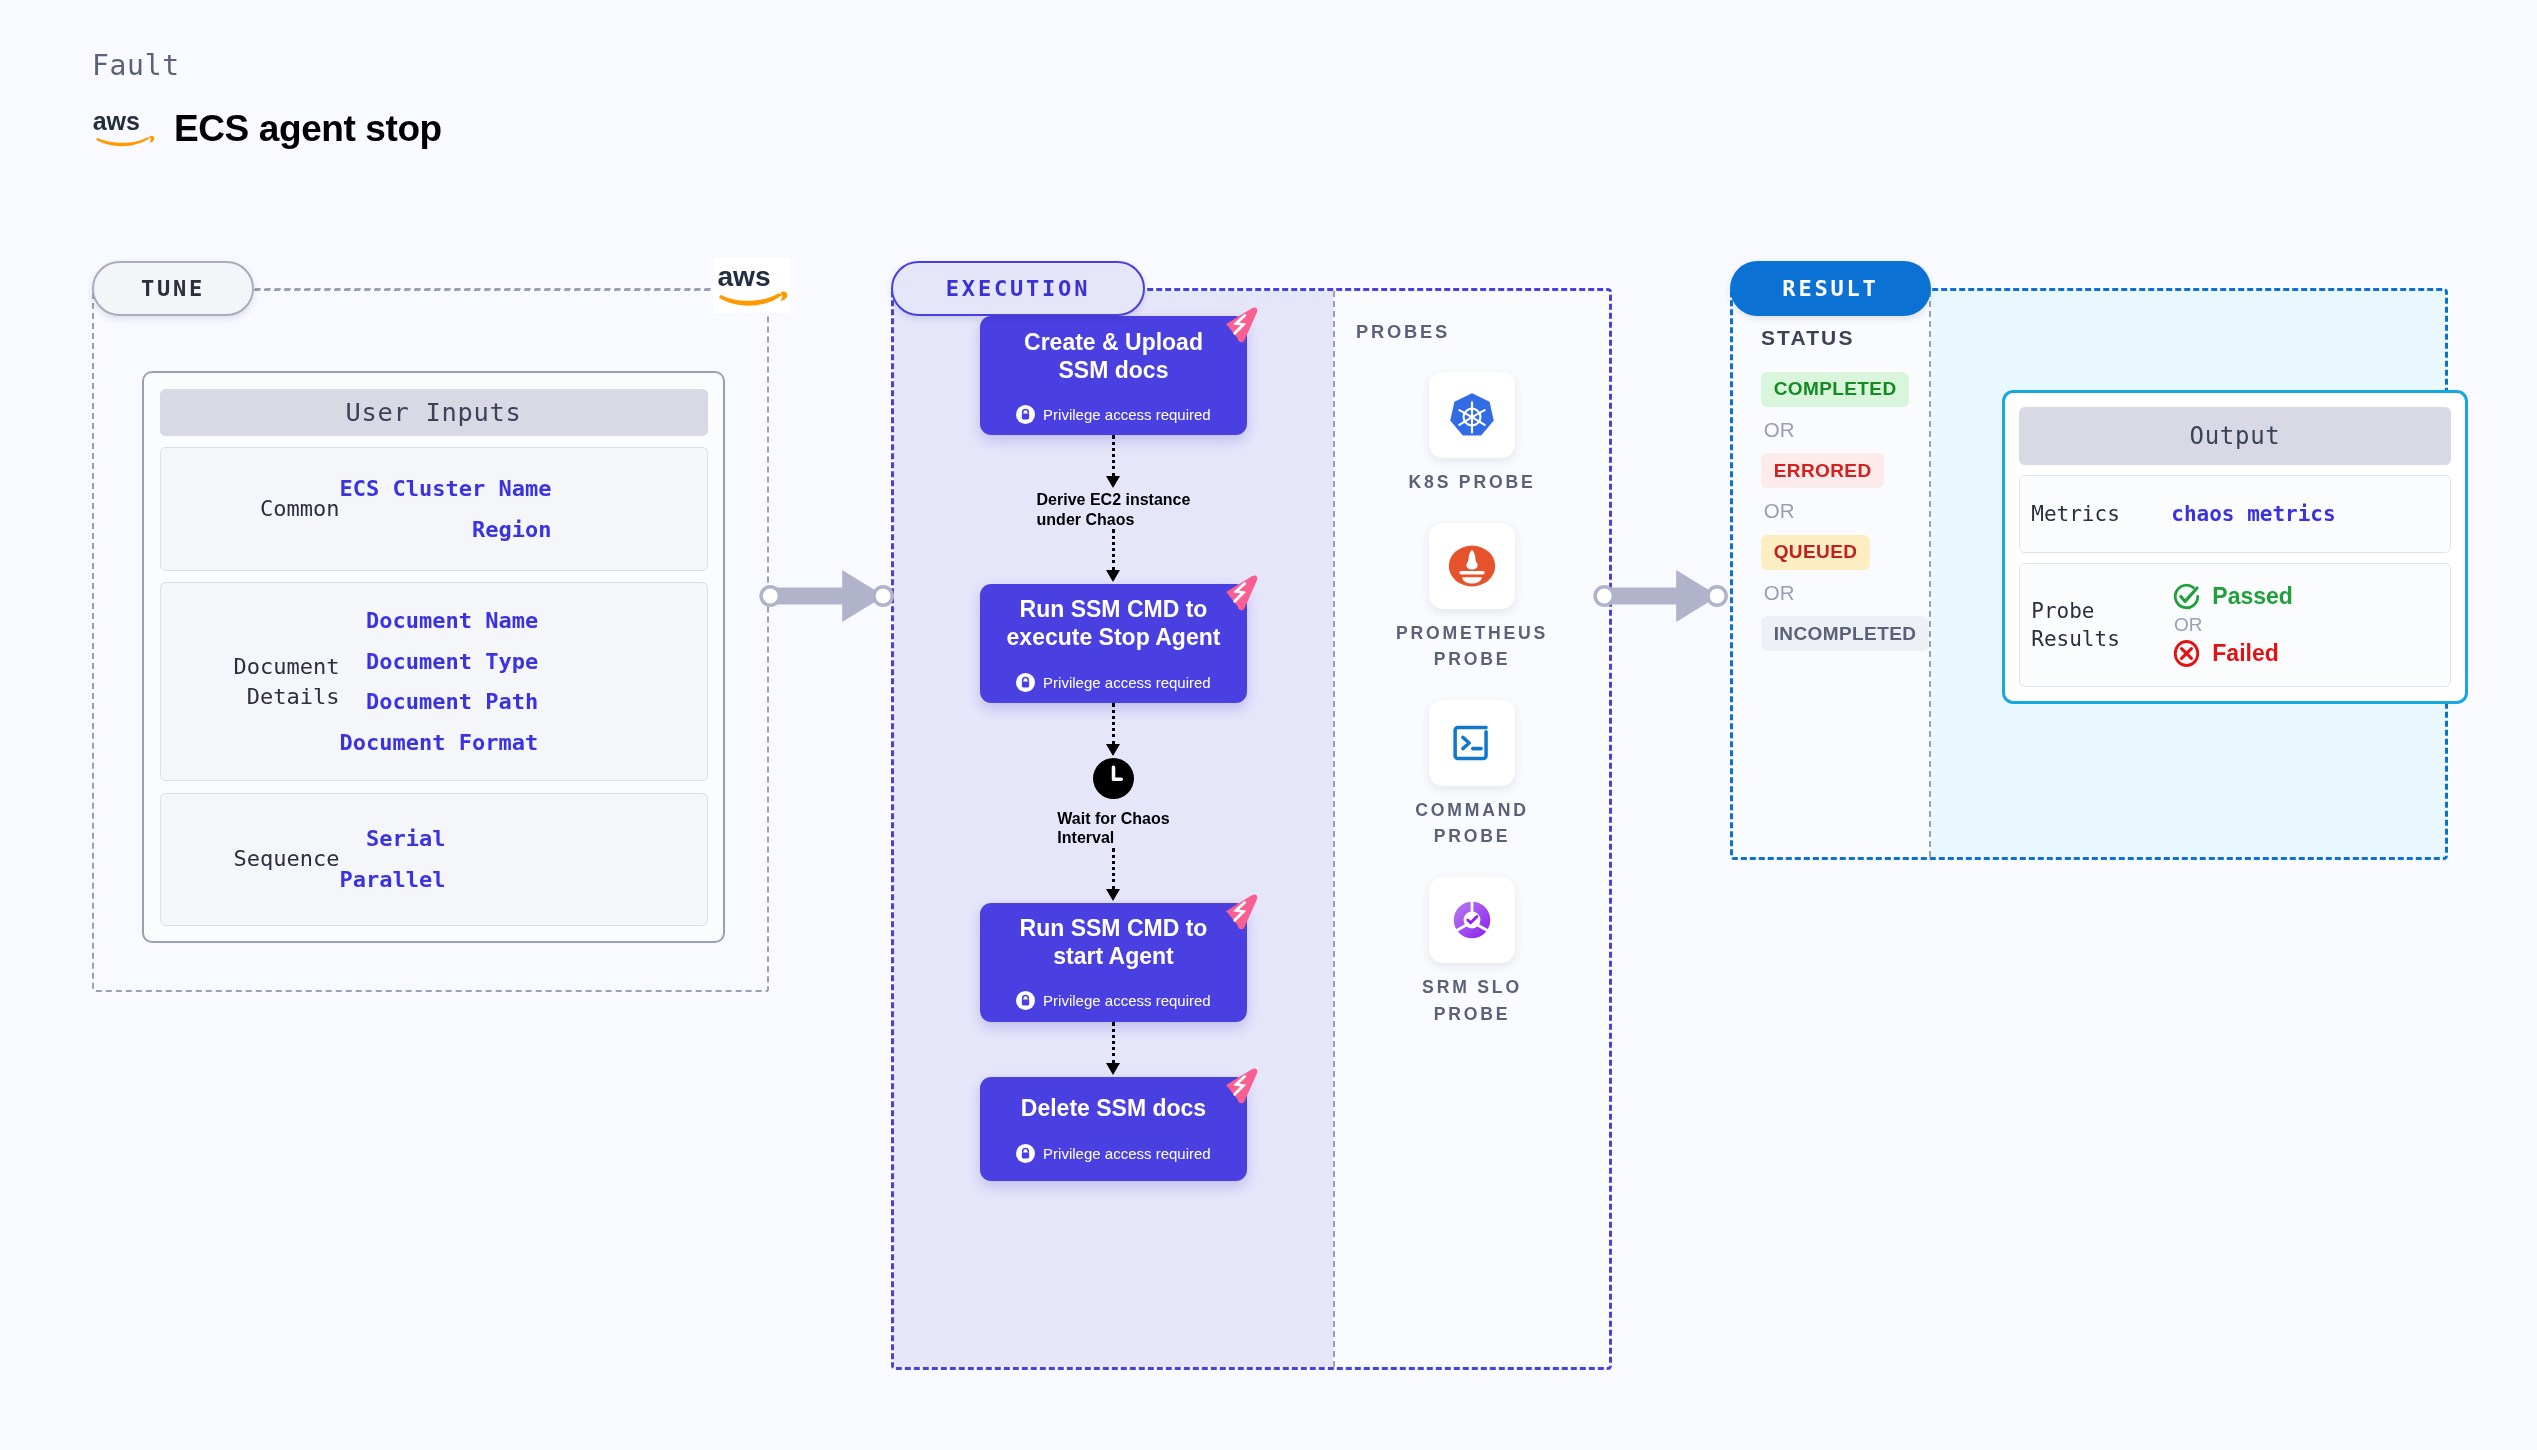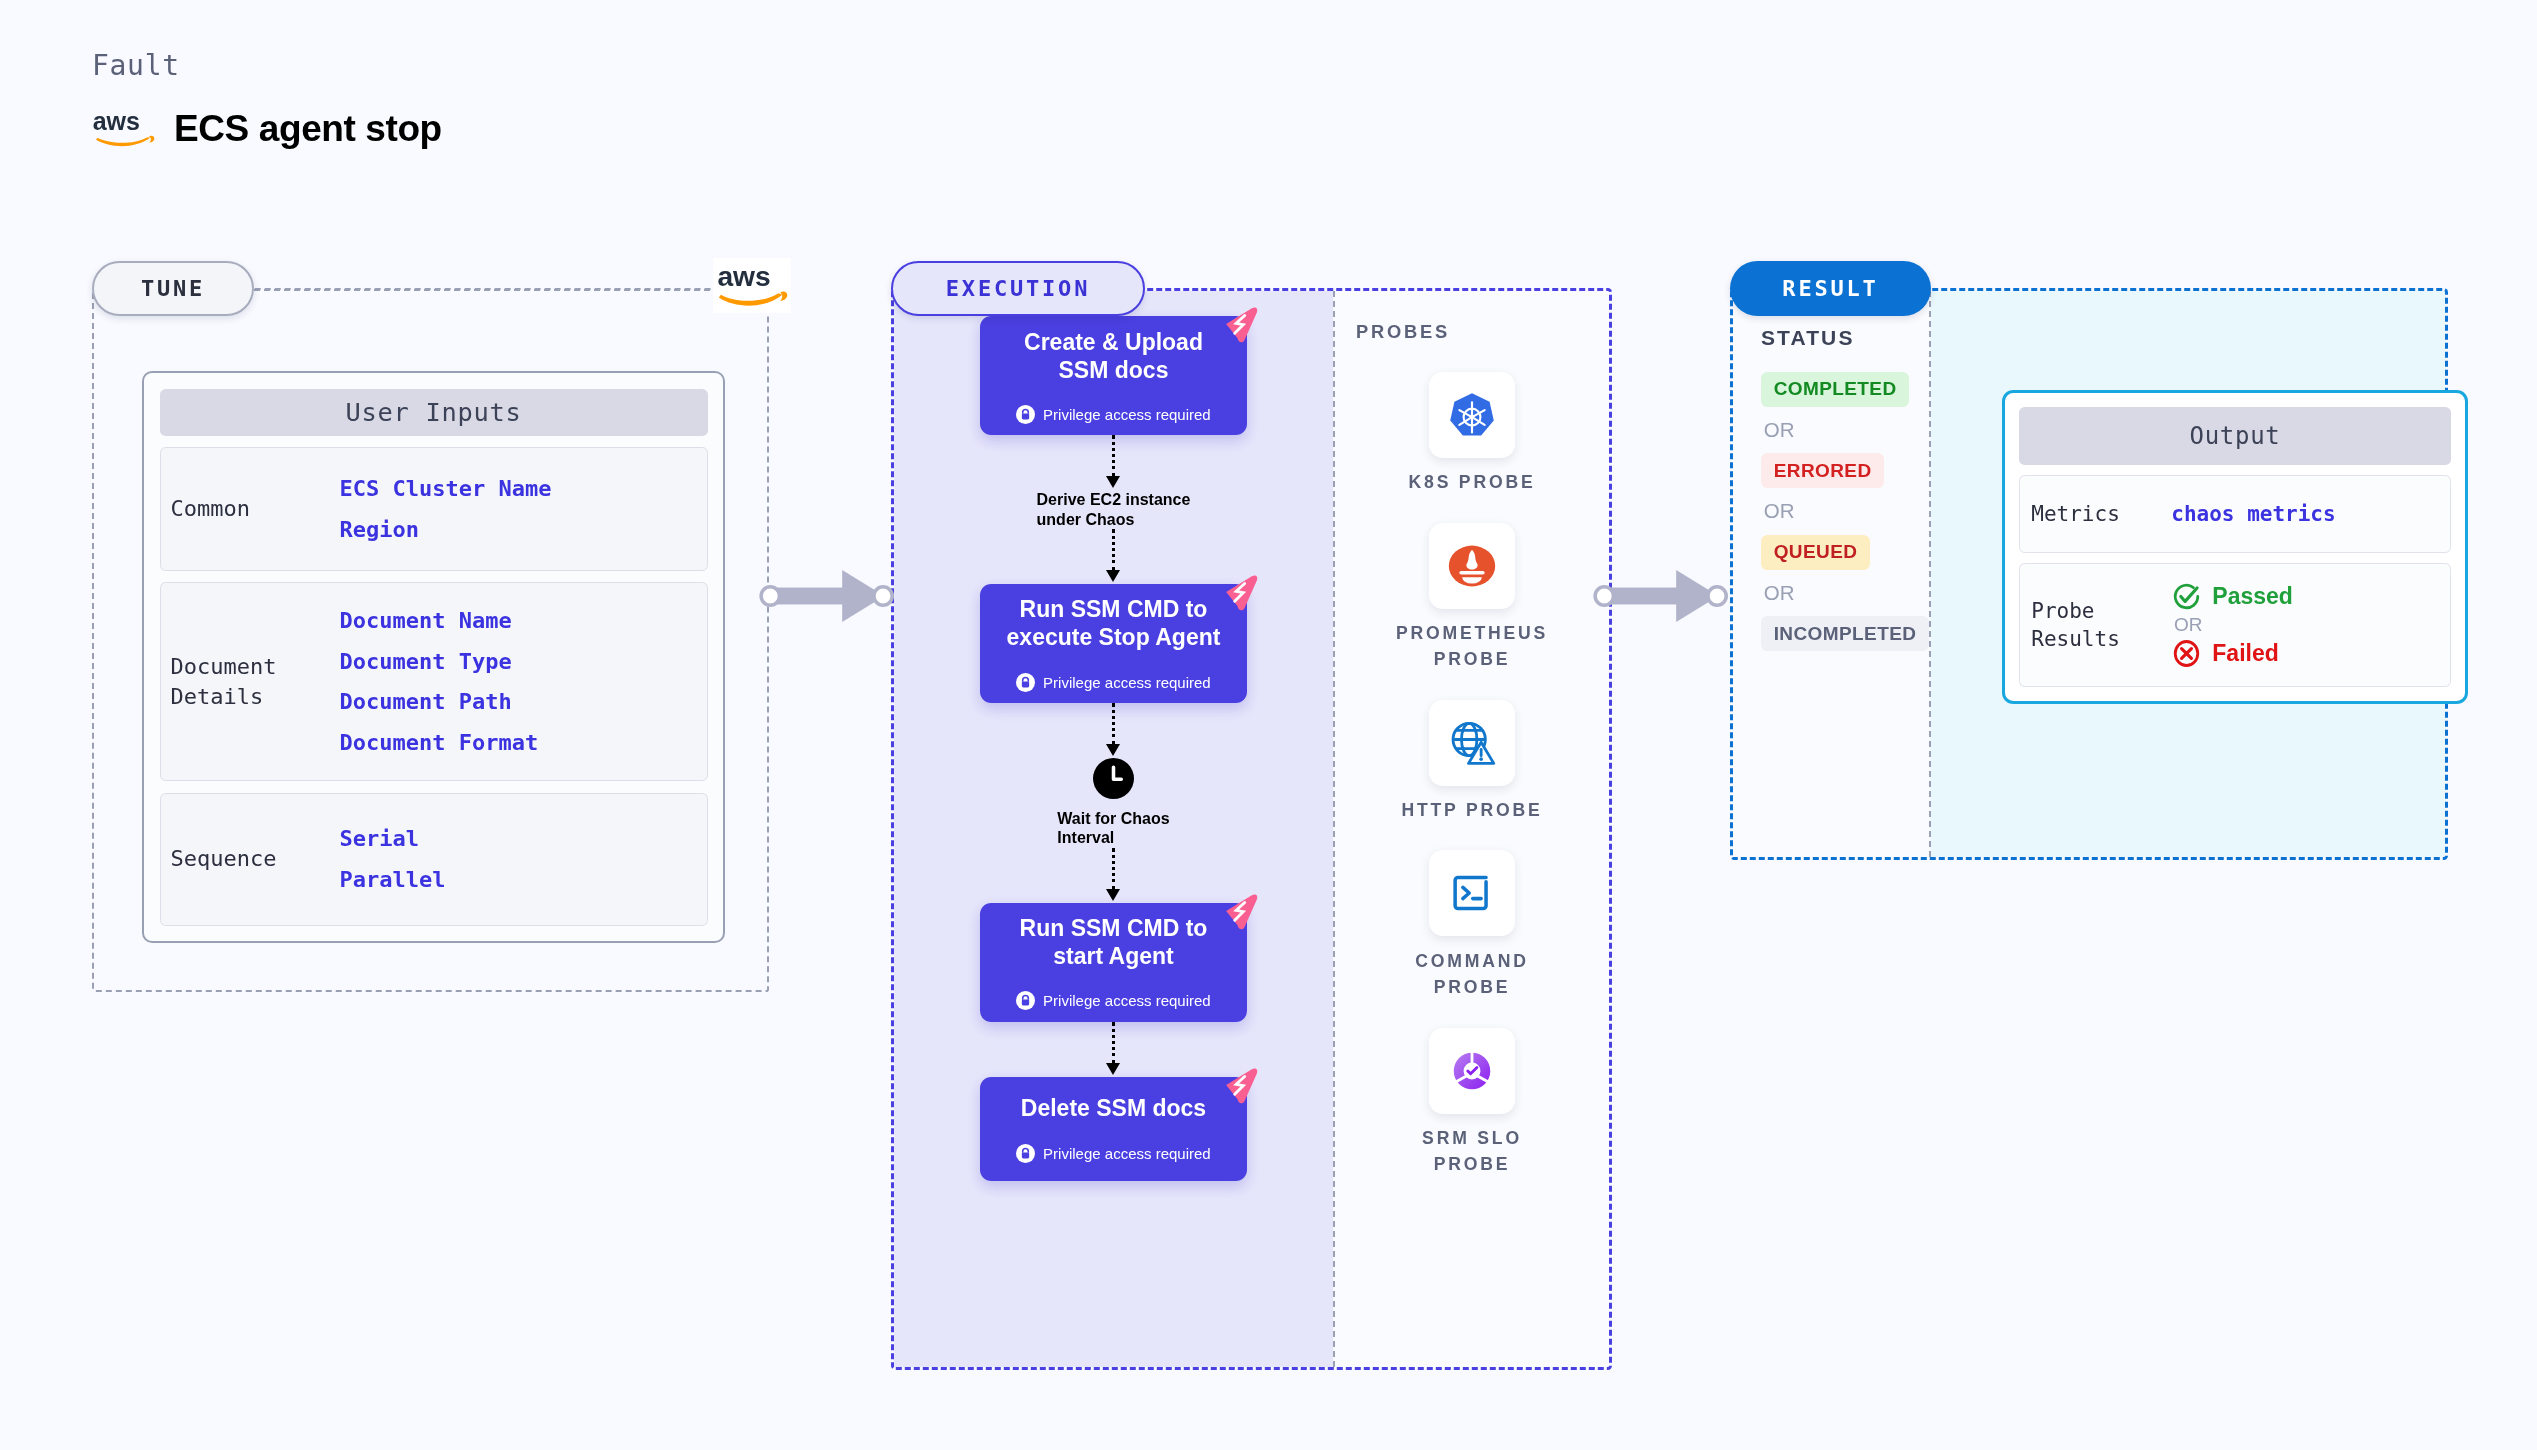--- a/index.html
+++ b/index.html
@@ -56,21 +56,21 @@
     border-top: 2.1px dashed #9aa0b4; z-index: 2;
   }
   #aws-badge { position: absolute; left: 713px; top: 258px; width: 78px; height: 55px; z-index: 3; }
 
   #user-inputs-card {
     position: absolute; left: 48px; top: 81px;
     width: 583px; height: 572px;
     border: 2.1px solid #9aa0b4; border-radius: 10px;
     background: #fbfcfe;
     padding: 15.5px;
-    display: flex; flex-direction: column; gap: 11.3px;
+    display: flex; flex-direction: column; gap: 11.3px; text-align: right;
   }
   .card-title {
     background: #d8d9e4; border-radius: 5.6px;
     height: 68px; display: flex; align-items: center; justify-content: center;
     font-family: "DejaVu Sans Mono", monospace;
     font-size: 25.4px; color: #3c4257; letter-spacing: 0.7px;
   }
   .input-group {
     border: 1.4px solid #dcdfe8; border-radius: 5.6px; background: #f5f6fa;
     display: flex; align-items: center; padding: 12.7px 10px;
@@ -432,37 +432,20 @@
           <svg width="52" height="52" viewBox="0 0 74 74">
             <ellipse cx="37" cy="37" rx="33" ry="29" fill="#e6522c"></ellipse>
             <path d="M37 14 C30 22, 34 27, 30 33 C27 37, 31 42, 37 42 C43 42, 47 37, 44 33 C40 27, 44 22, 37 14 Z" fill="#fff"></path>
             <rect x="19" y="44" width="36" height="5" rx="2.5" fill="#fff"></rect>
             <path d="M23 53 a14 9 0 0 0 28 0 Z" fill="#fff"></path>
           </svg>
         </div>
         <div class="probe-name">PROMETHEUS PROBE</div>
       </div>
 
-      <div class="probe-item">
-        <div class="probe-tile">
-          <svg width="52" height="52" viewBox="0 0 74 74">
-            <g fill="none" stroke="#1177cc" stroke-width="4">
-              <circle cx="33" cy="32" r="23"></circle>
-              <ellipse cx="33" cy="32" rx="11" ry="23"></ellipse>
-              <line x1="10" y1="32" x2="56" y2="32"></line>
-              <line x1="14" y1="19" x2="52" y2="19"></line>
-              <line x1="14" y1="45" x2="52" y2="45"></line>
-            </g>
-            <path d="M50 36 L68 66 L32 66 Z" fill="#fff" stroke="#1177cc" stroke-width="4" stroke-linejoin="round"></path>
-            <line x1="50" y1="46" x2="50" y2="55" stroke="#1177cc" stroke-width="4" stroke-linecap="round"></line>
-            <circle cx="50" cy="60" r="2.6" fill="#1177cc"></circle>
-          </svg>
-        </div>
-        <div class="probe-name">HTTP PROBE</div>
-      </div>
 
       <div class="probe-item">
         <div class="probe-tile">
           <svg width="52" height="52" viewBox="0 0 74 74">
             <path d="M57 15 H17 a4 4 0 0 0 -4 4 v36 a4 4 0 0 0 4 4 h36 a4 4 0 0 0 4 -4 V21" fill="none" stroke="#1177cc" stroke-width="5" stroke-linecap="round"></path>
             <path d="M24 29 L33 37 L24 45" fill="none" stroke="#1177cc" stroke-width="5" stroke-linecap="round" stroke-linejoin="round"></path>
             <line x1="38" y1="45" x2="50" y2="45" stroke="#1177cc" stroke-width="5" stroke-linecap="round"></line>
           </svg>
         </div>
         <div class="probe-name">COMMAND PROBE</div>

